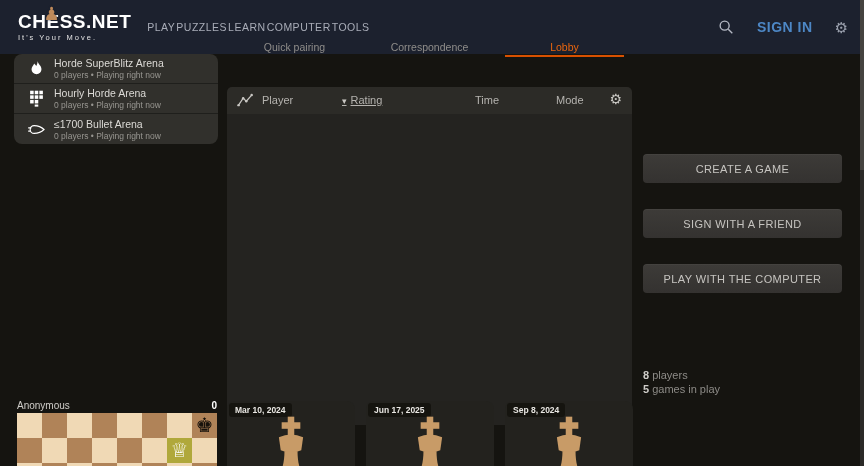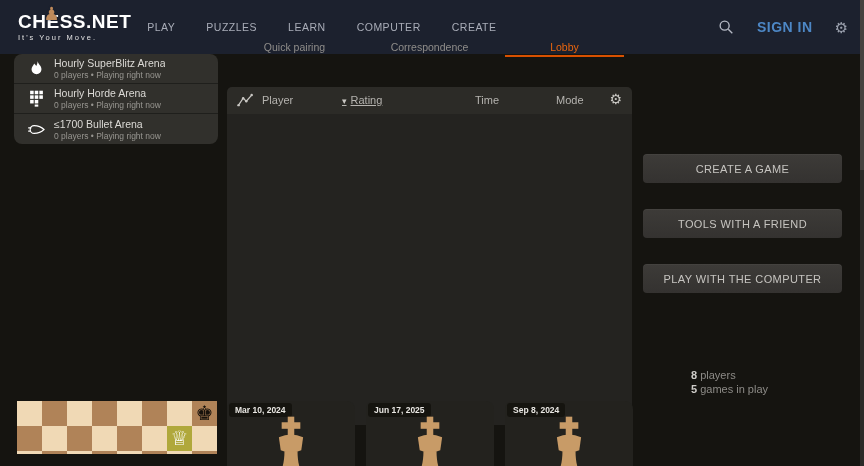--- a/index.html
+++ b/index.html
@@ -24,21 +24,21 @@
 
   
   .navbar{position:absolute;left:0;top:0;width:864px;height:54px;background:var(--nav-bg);
     display:flex;align-items:center;}
   .logo{margin-left:18px;line-height:1;cursor:pointer;}
   .logo-main{font-size:19px;font-weight:bold;color:#ffffff;letter-spacing:.5px;display:flex;align-items:baseline;}
   .logo-e{position:relative;display:inline-block;}
   .logo-pawn{position:absolute;left:-3px;top:-7px;font-size:18px;color:#c08a5a;
     text-shadow:0 0 2px #1c212e;font-weight:normal;}
   .logo-tagline{font-size:7.5px;color:#e2e2e2;letter-spacing:2px;margin-top:3px;}
-  .nav-menu{display:flex;gap:31px;margin-left:16px;}
+  .nav-menu{display:flex;gap:1px;margin-left:16px;}
   .nav-item{font-size:10.5px;color:#a9adb8;letter-spacing:.5px;cursor:pointer;}
   .nav-right{margin-left:auto;display:flex;align-items:center;gap:22px;margin-right:16px;}
   .search-icon{width:18px;height:18px;cursor:pointer;}
   .signin{font-size:14px;color:var(--signin);letter-spacing:.5px;cursor:pointer;font-weight:bold;text-align:center;}
   .nav-gear{font-size:15px;color:#9aa0ad;cursor:pointer;line-height:1;}
 
   
   .scrollbar{position:absolute;right:0;top:0;width:4px;height:466px;background:#2b2a28;}
   .scrollbar .thumb{position:absolute;top:0;width:4px;height:170px;background:#454340;}
 
@@ -71,21 +71,21 @@
   .lobby-body{height:311px;background:var(--panel-bg);border-radius:0 0 5px 5px;}
 
   
   .action-btn{position:absolute;left:643px;width:199px;height:29px;border:none;border-radius:4px;
     background:linear-gradient(var(--btn-grad-a),var(--btn-grad-b));
     color:#c6c4c0;font-size:11px;letter-spacing:.4px;cursor:pointer;
     font-family:"Liberation Sans",sans-serif;box-shadow:inset 0 1px 0 rgba(255,255,255,.04);}
   .btn-create{top:154px;}
   .btn-friend{top:209px;}
   .btn-computer{top:264px;}
-  .stats{position:absolute;left:643px;top:368px;font-size:11px;color:#8d8b87;line-height:14px;margin-left:48px;}
+  .stats{position:absolute;left:643px;top:368px;font-size:11px;color:#8d8b87;line-height:14px;}
   .stats b{color:#cfcdc9;}
 
   
   .mini-game{position:absolute;left:17px;top:400px;width:200px;cursor:pointer;}
   .mini-head{display:flex;justify-content:space-between;align-items:baseline;height:12px;}
   .mini-player{font-size:10px;color:#cfcdc9;}
   .mini-score{font-size:10px;font-weight:bold;color:#ffffff;}
   .mini-board{margin-top:1px;width:200px;height:53px;overflow:hidden;
     display:grid;grid-template-columns:repeat(8,25px);grid-auto-rows:25px;}
   .sq{width:25px;height:25px;font-size:20px;line-height:25px;text-align:center;}
@@ -108,21 +108,21 @@
         <span class="logo-e"><span>E</span><span class="logo-pawn">♟</span></span>
         <span>SS.NET</span>
       </div>
     <div class="logo-tagline">It's Your Move.</div>
   </div>
   <nav class="nav-menu">
     <span class="nav-item">PLAY</span>
     <span class="nav-item">PUZZLES</span>
     <span class="nav-item">LEARN</span>
     <span class="nav-item">COMPUTER</span>
-    <span class="nav-item">CREATE</span>
+    <span class="nav-item">TOOLS</span>
   </nav>
   <div class="nav-right">
     <svg class="search-icon" viewBox="0 0 20 20">
       <circle cx="8.5" cy="8.5" r="5" fill="none" stroke="#b5b9c4" stroke-width="1.5"></circle>
       <line x1="12.5" y1="12.5" x2="17" y2="17" stroke="#b5b9c4" stroke-width="1.5"></line>
     </svg>
     <span class="signin">SIGN IN</span>
     <span class="nav-gear">⚙</span>
   </div>
 </header>
@@ -132,21 +132,21 @@
   </div>
 
 <aside class="tournaments">
   <div class="tournament">
     <span class="t-icon">
       <svg width="17" height="17" viewBox="0 0 24 24">
           <path fill="#ffffff" d="M13.5 1.5 C14 6 19 8 19 13 A7 7 0 0 1 5 13 C5 9.5 7.7 8 8.7 4.8 C9.8 6.4 11.2 6.9 11.7 8.6 C12.8 6 13.5 4.6 13.5 1.5 Z"></path>
         </svg>
     </span>
     <span class="t-text">
-      <div class="t-title">Hourly SuperBlitz Arena</div>
+      <div class="t-title">Horde SuperBlitz Arena</div>
       <div class="t-sub">0 players • Playing right now</div>
     </span>
   </div>
   <div class="tournament">
     <span class="t-icon">
       <svg width="17" height="17" viewBox="0 0 24 24" fill="#ffffff">
         <rect x="3" y="1" width="5" height="5"></rect>
           <rect x="9.5" y="1" width="5" height="5"></rect>
           <rect x="16" y="1" width="5" height="5"></rect>
         <rect x="3" y="7.5" width="5" height="5"></rect>
@@ -194,29 +194,33 @@
     <span class="col-player">Player</span>
     <span class="col-rating"><span class="sort-arrow">▾</span><span>Rating</span></span>
     <span class="col-time">Time</span>
     <span class="col-mode">Mode</span>
     <span class="header-gear">⚙</span>
   </div>
   <div class="lobby-body"></div>
 </section>
 
 <button class="action-btn btn-create">CREATE A GAME</button>
-<button class="action-btn btn-friend">TOOLS WITH A FRIEND</button>
+<button class="action-btn btn-friend">SIGN WITH A FRIEND</button>
 <button class="action-btn btn-computer">PLAY WITH THE COMPUTER</button>
 
 <div class="stats">
   <div><b>8</b><span> players</span></div>
   <div><b>5</b><span> games in play</span></div>
 </div>
 
 <div class="mini-game">
+  <div class="mini-head">
+    <span class="mini-player">Anonymous</span>
+    <span class="mini-score">0</span>
+  </div>
   <div class="mini-board">
       <div class="sq" style="background: rgb(240, 217, 181);"></div>
       <div class="sq" style="background: rgb(176, 131, 88);"></div>
       <div class="sq" style="background: rgb(240, 217, 181);"></div>
       <div class="sq" style="background: rgb(176, 131, 88);"></div>
       <div class="sq" style="background: rgb(240, 217, 181);"></div>
       <div class="sq" style="background: rgb(176, 131, 88);"></div>
       <div class="sq" style="background: rgb(240, 217, 181);"></div>
       <div class="sq" style="background: rgb(176, 131, 88); color: rgb(23, 18, 12);">♚</div>
       <div class="sq" style="background: rgb(176, 131, 88);"></div>

